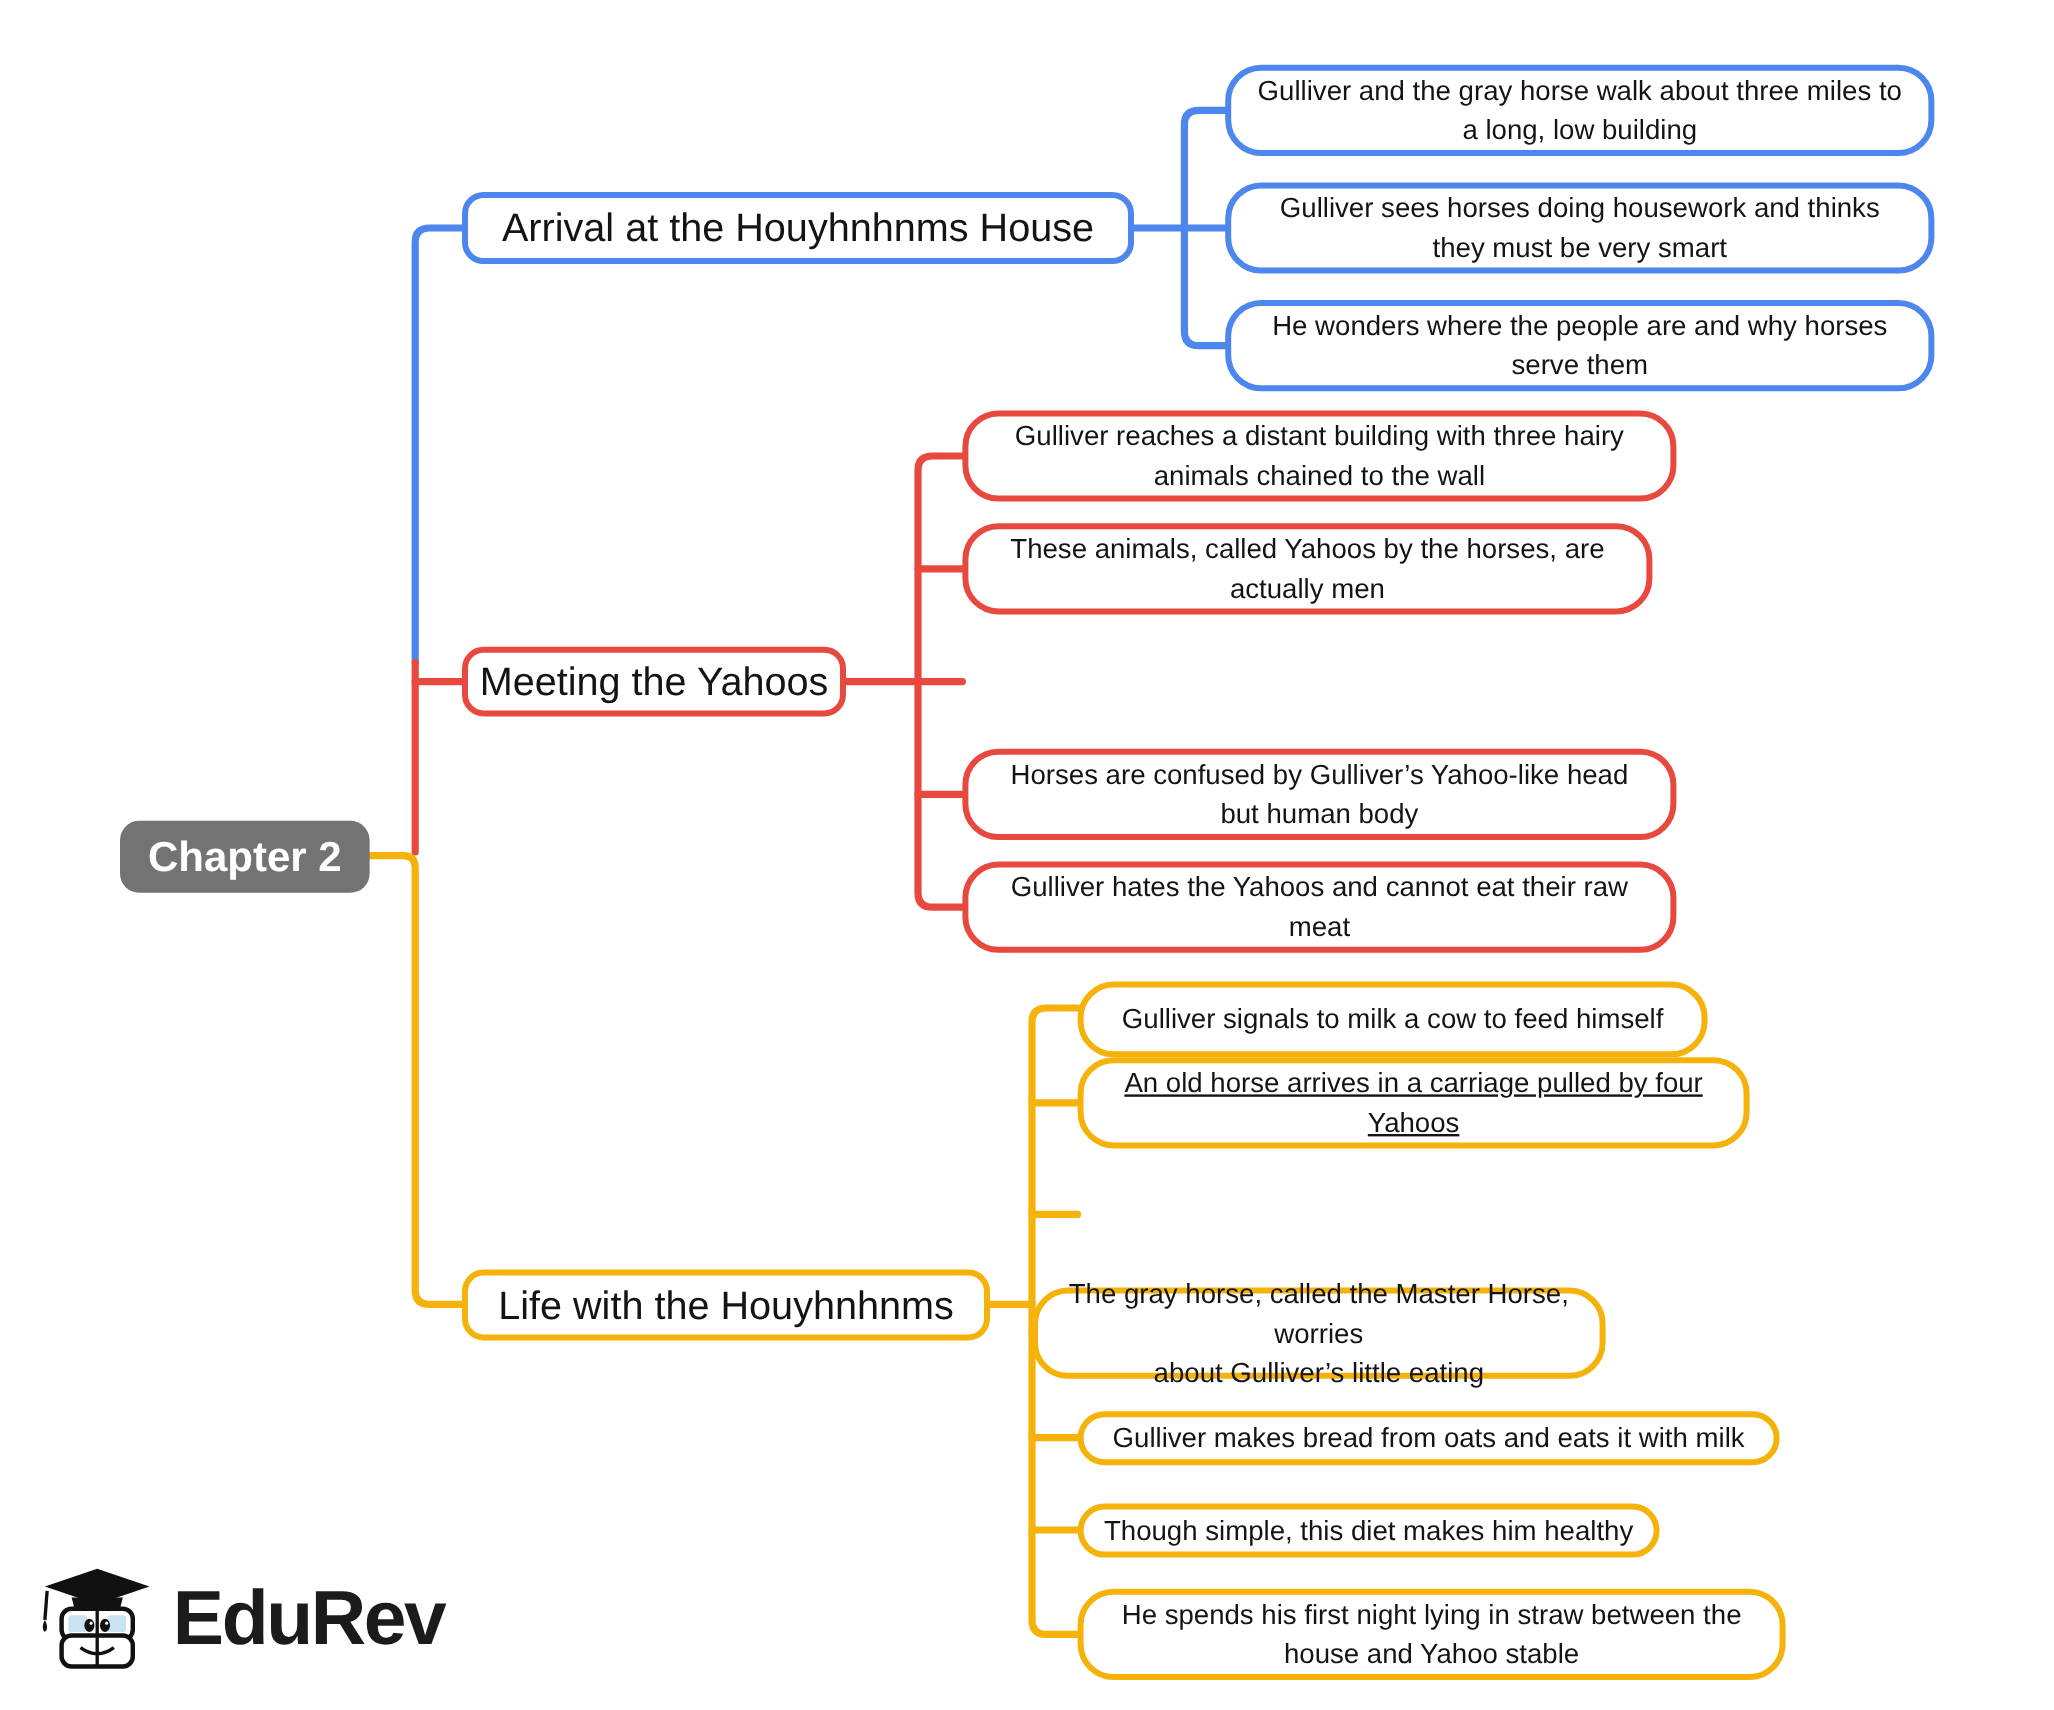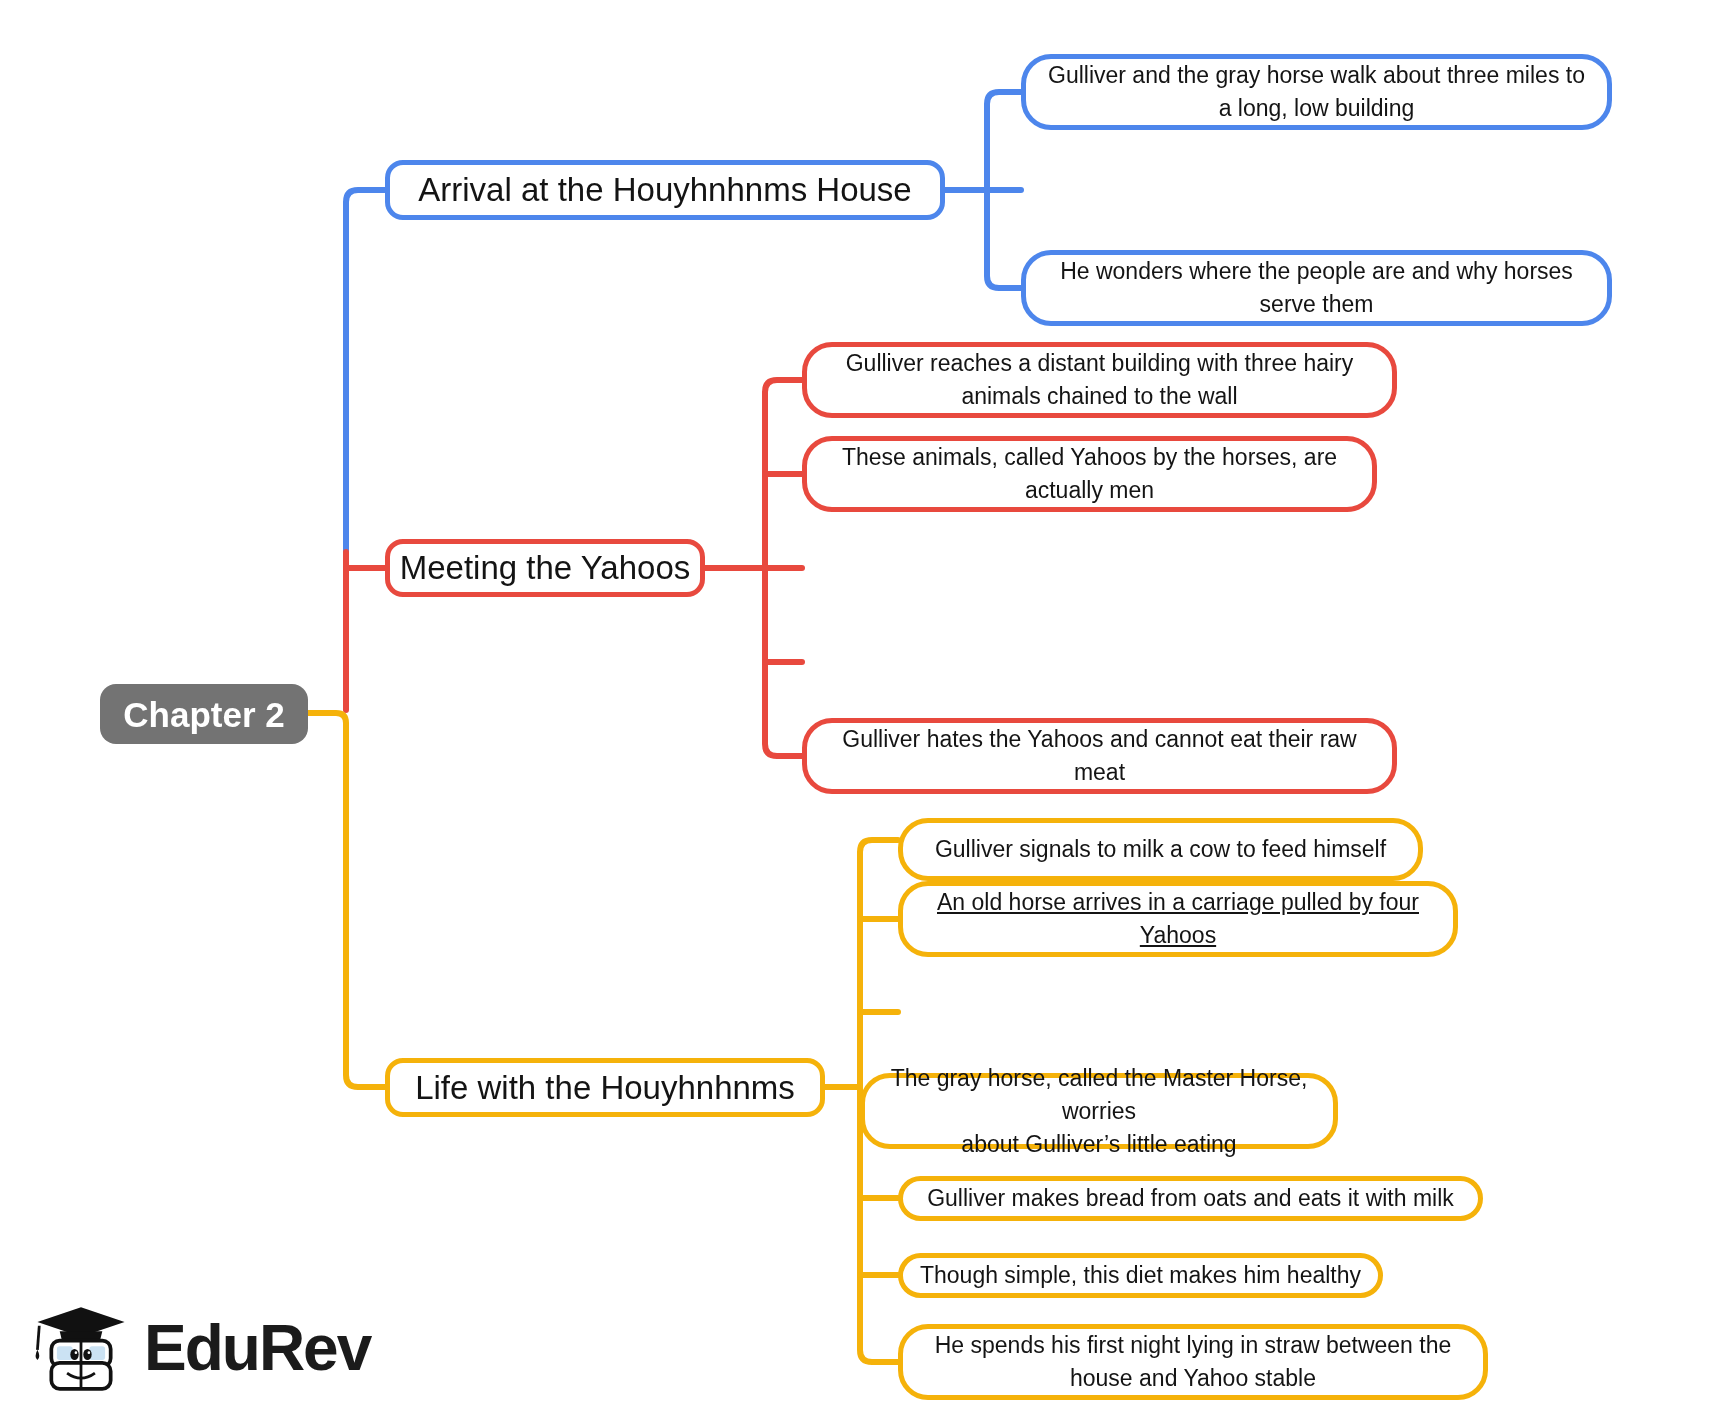--- a/index.html
+++ b/index.html
@@ -67,27 +67,31 @@
   </svg>
 
   <div class="node root" style="left:100px;top:684px;width:208px;height:60px;">Chapter 2</div>
 
   <div class="node branch c-blue" style="left:385px;top:160px;width:560px;height:60px;">Arrival at the Houyhnhnms House</div>
   <div class="node branch c-red" style="left:385px;top:539px;width:320px;height:58px;">Meeting the Yahoos</div>
   <div class="node branch c-yellow" style="left:385px;top:1058px;width:440px;height:59px;">Life with the Houyhnhnms</div>
 
   <div class="node c-blue" style="left:1021px;top:54px;width:591px;height:76px;">Gulliver and the gray horse walk about three miles to
 a long, low building</div>
+  <div class="node c-blue" style="left:1021px;top:152px;width:591px;height:76px;">Gulliver sees horses doing housework and thinks
+they must be very smart</div>
   <div class="node c-blue" style="left:1021px;top:250px;width:591px;height:76px;">He wonders where the people are and why horses
 serve them</div>
 
   <div class="node c-red" style="left:802px;top:342px;width:595px;height:76px;">Gulliver reaches a distant building with three hairy
 animals chained to the wall</div>
   <div class="node c-red" style="left:802px;top:436px;width:575px;height:76px;">These animals, called Yahoos by the horses, are
 actually men</div>
+  <div class="node c-red" style="left:802px;top:624px;width:595px;height:76px;">Horses are confused by Gulliver’s Yahoo-like head
+but human body</div>
   <div class="node c-red" style="left:802px;top:718px;width:595px;height:76px;">Gulliver hates the Yahoos and cannot eat their raw
 meat</div>
 
   <div class="node c-yellow" style="left:898px;top:818px;width:525px;height:63px;">Gulliver signals to milk a cow to feed himself</div>
   <div class="node c-yellow" style="left:898px;top:881px;width:560px;height:76px;text-decoration:underline;">An old horse arrives in a carriage pulled by four
 Yahoos</div>
   <div class="node c-yellow" style="left:860px;top:1073px;width:478px;height:76px;">The gray horse, called the Master Horse, worries
 about Gulliver’s little eating</div>
   <div class="node c-yellow" style="left:898px;top:1176px;width:585px;height:45px;">Gulliver makes bread from oats and eats it with milk</div>
   <div class="node c-yellow" style="left:898px;top:1253px;width:485px;height:45px;">Though simple, this diet makes him healthy</div>

